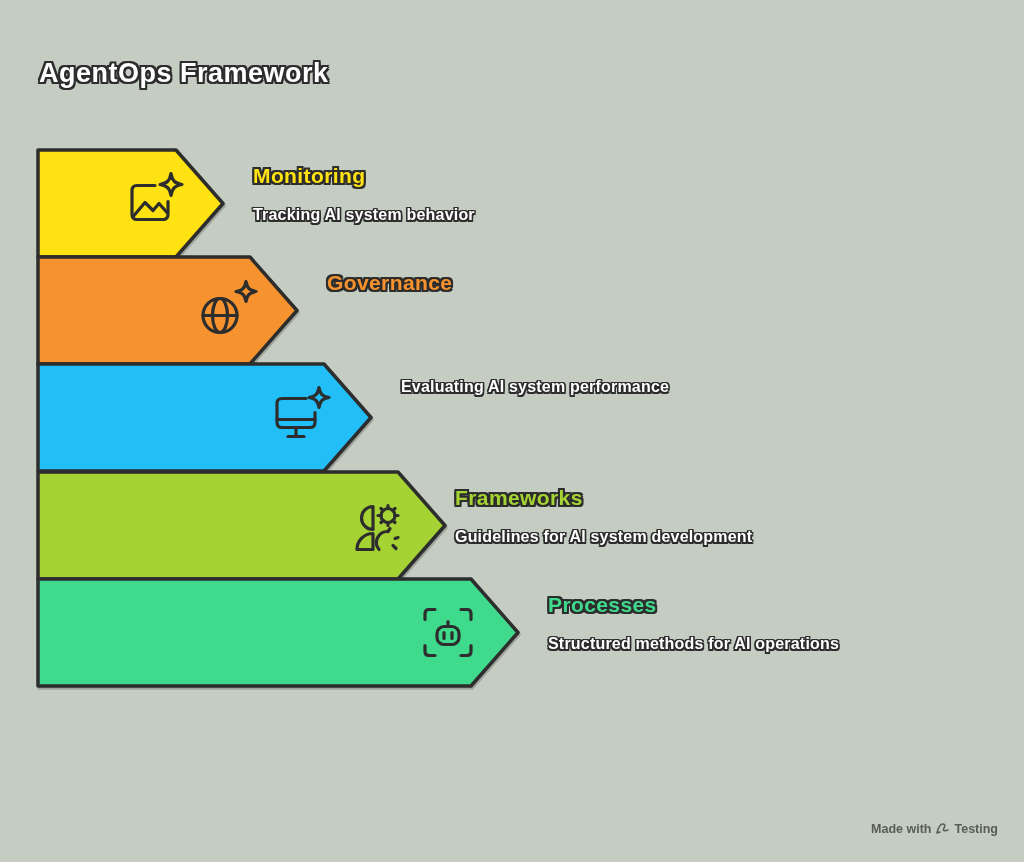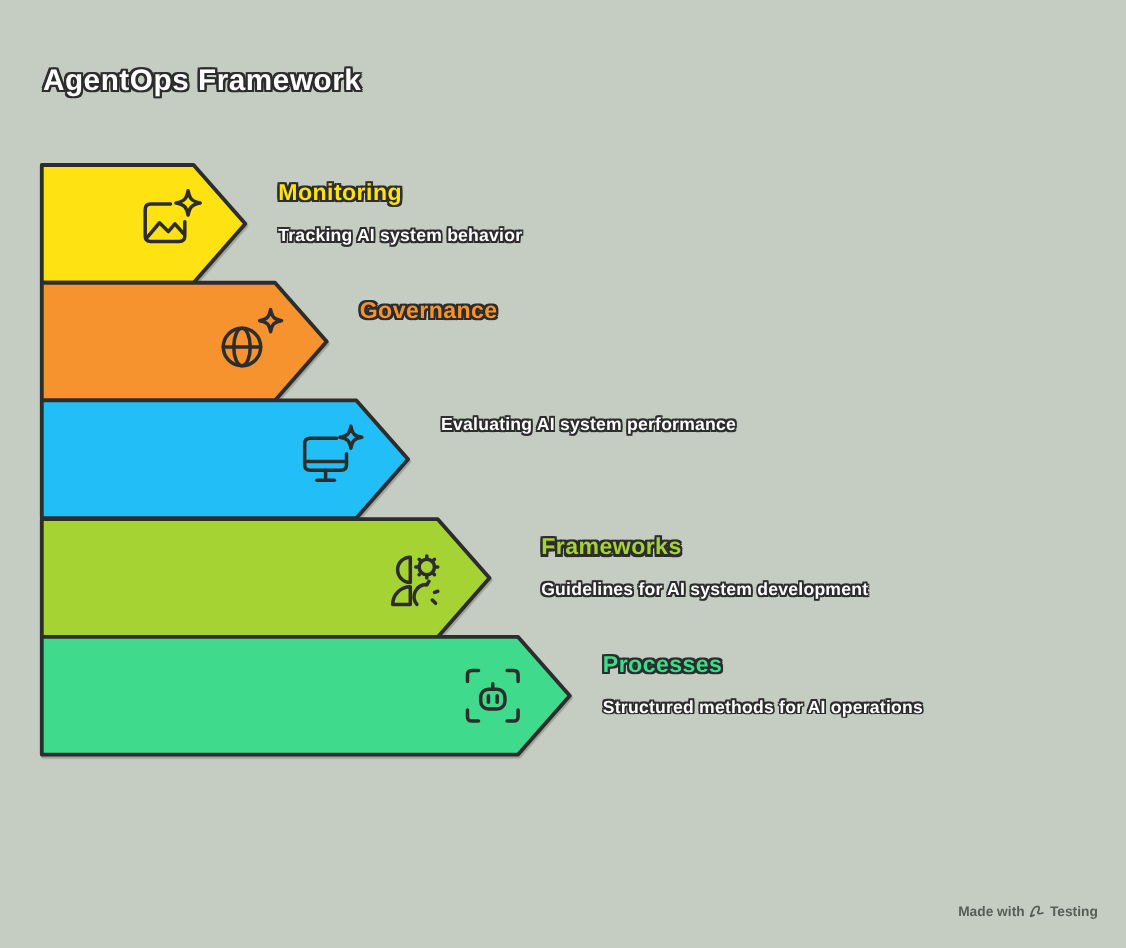--- a/index.html
+++ b/index.html
@@ -44,21 +44,21 @@
     margin:0;
     color:#ffffff;
     text-shadow:-1.5px -1.5px 0 var(--ink),0 -1.5px 0 var(--ink),1.5px -1.5px 0 var(--ink),
                 -1.5px 0 0 var(--ink),1.5px 0 0 var(--ink),
                 -1.5px 1.5px 0 var(--ink),0 1.5px 0 var(--ink),1.5px 1.5px 0 var(--ink);
   }
   
   .r0{top:146px;padding-left:32px;} .r0 .step-text{left:253px;}
   .r1{top:253px;} .r1 .step-text{left:327px;}
   .r2{top:360px;} .r2 .step-text{left:401px;}
-  .r3{top:468px;} .r3 .step-text{left:492px;}
+  .r3{top:468px;} .r3 .step-text{left:455px;}
   .r4{top:575px;} .r4 .step-text{left:548px;}
   .r5{top:682px;} .r5 .step-text{left:622px;}
   .step-text{top:18px;}
   .watermark{
     position:absolute;right:26px;top:821px;
     display:flex;align-items:flex-end;gap:4px;
     font:700 12.5px "Liberation Sans",sans-serif;
     color:#3c423a;opacity:.8;
   }
   .watermark svg{display:block;}

